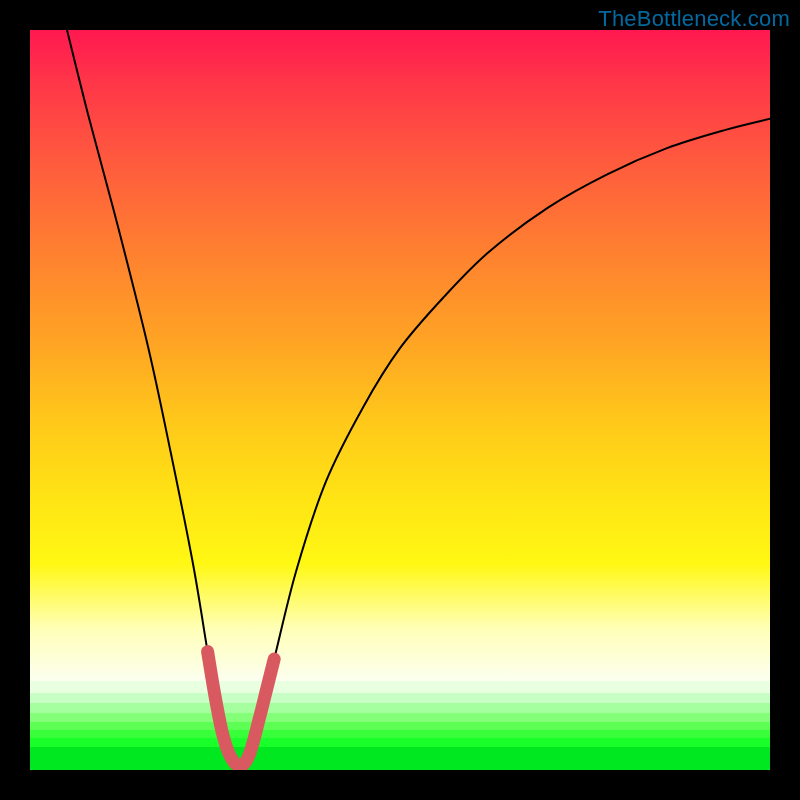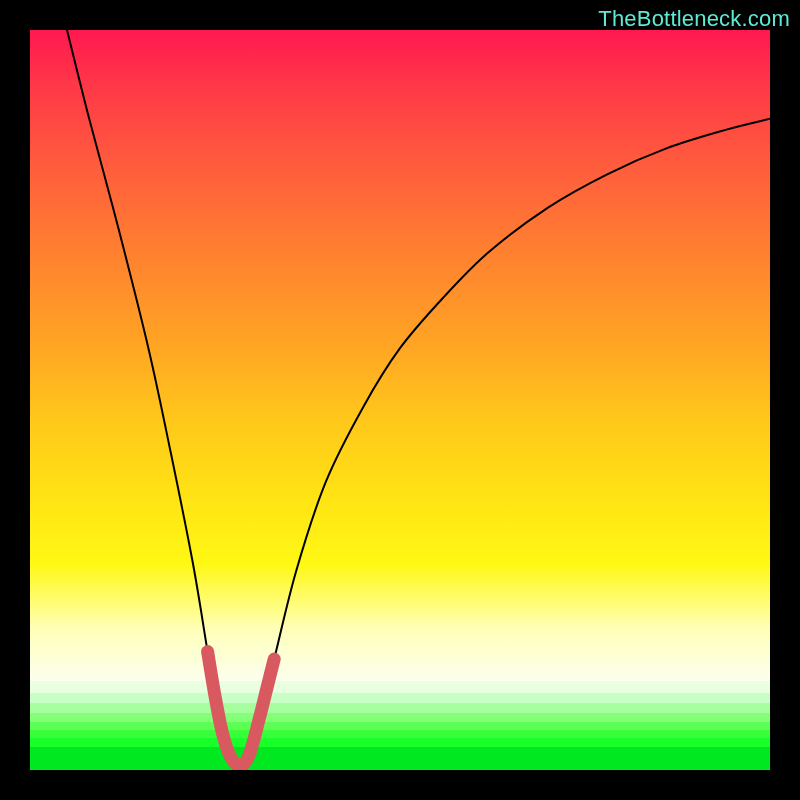--- a/index.html
+++ b/index.html
@@ -56,21 +56,21 @@
   svg.curve {
     position: absolute;
     inset: 0;
     width: 100%;
     height: 100%;
   }
   .watermark {
     position: absolute;
     top: 6px;
     right: 10px;
-    color: #5eead4;
+    color: #0369a1;
     font-size: 22px;
     letter-spacing: 0.2px;
     user-select: none;
   }
 </style>
 </head>
 <body>
 
 <div class="frame">
   <div class="watermark">TheBottleneck.com</div>

